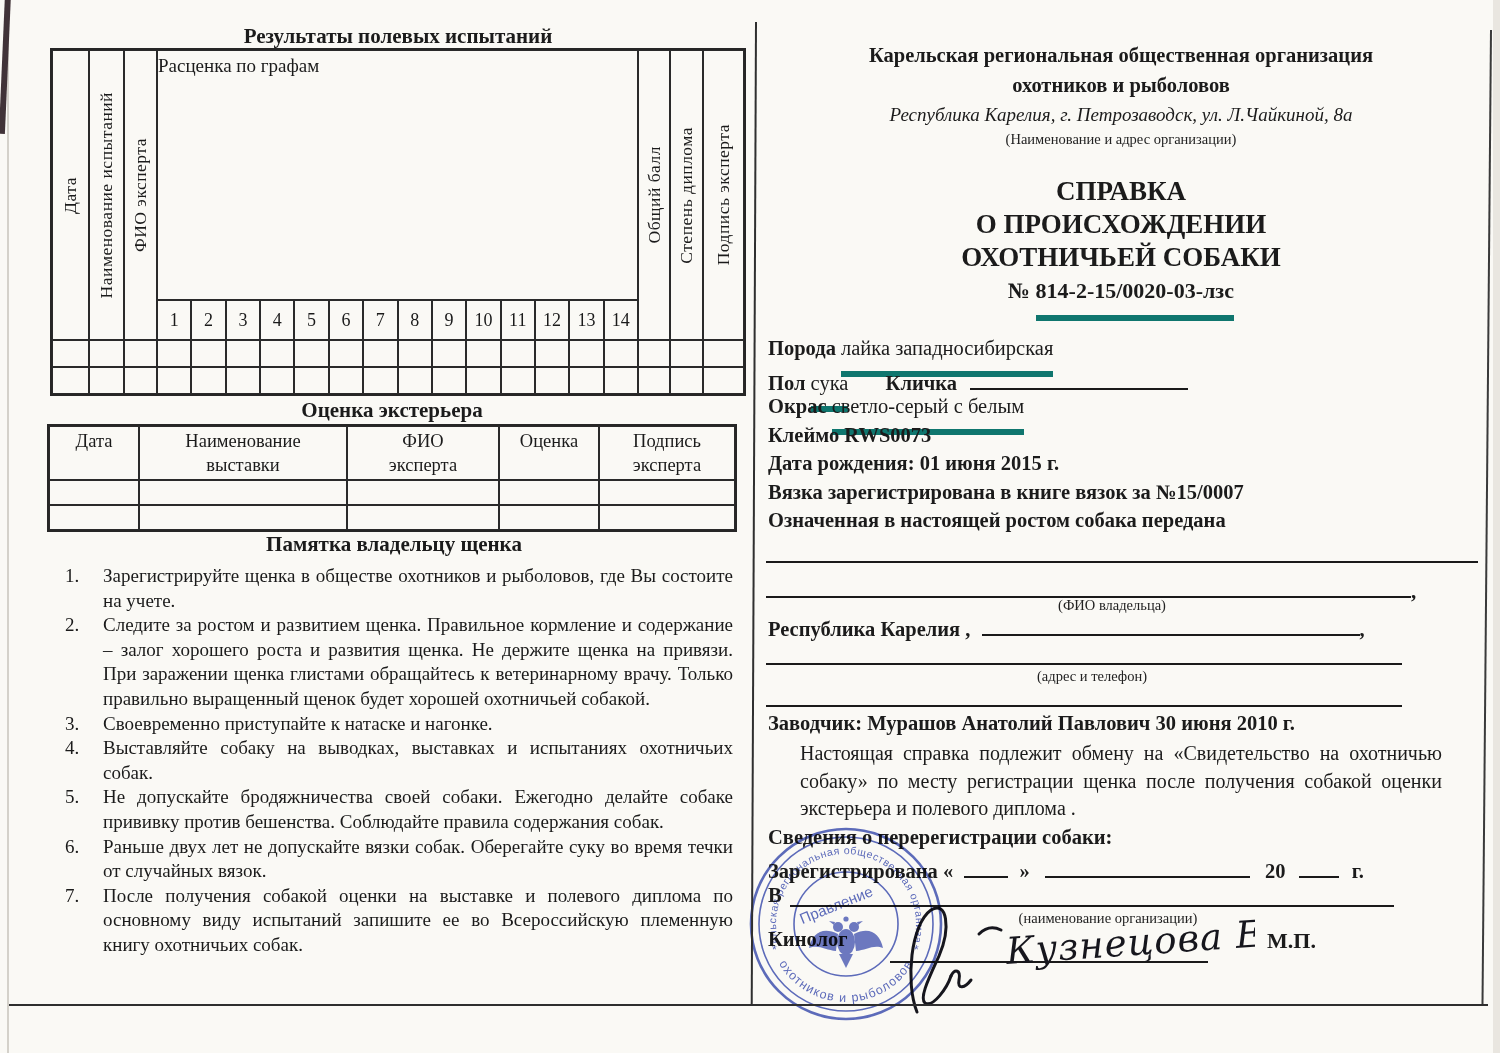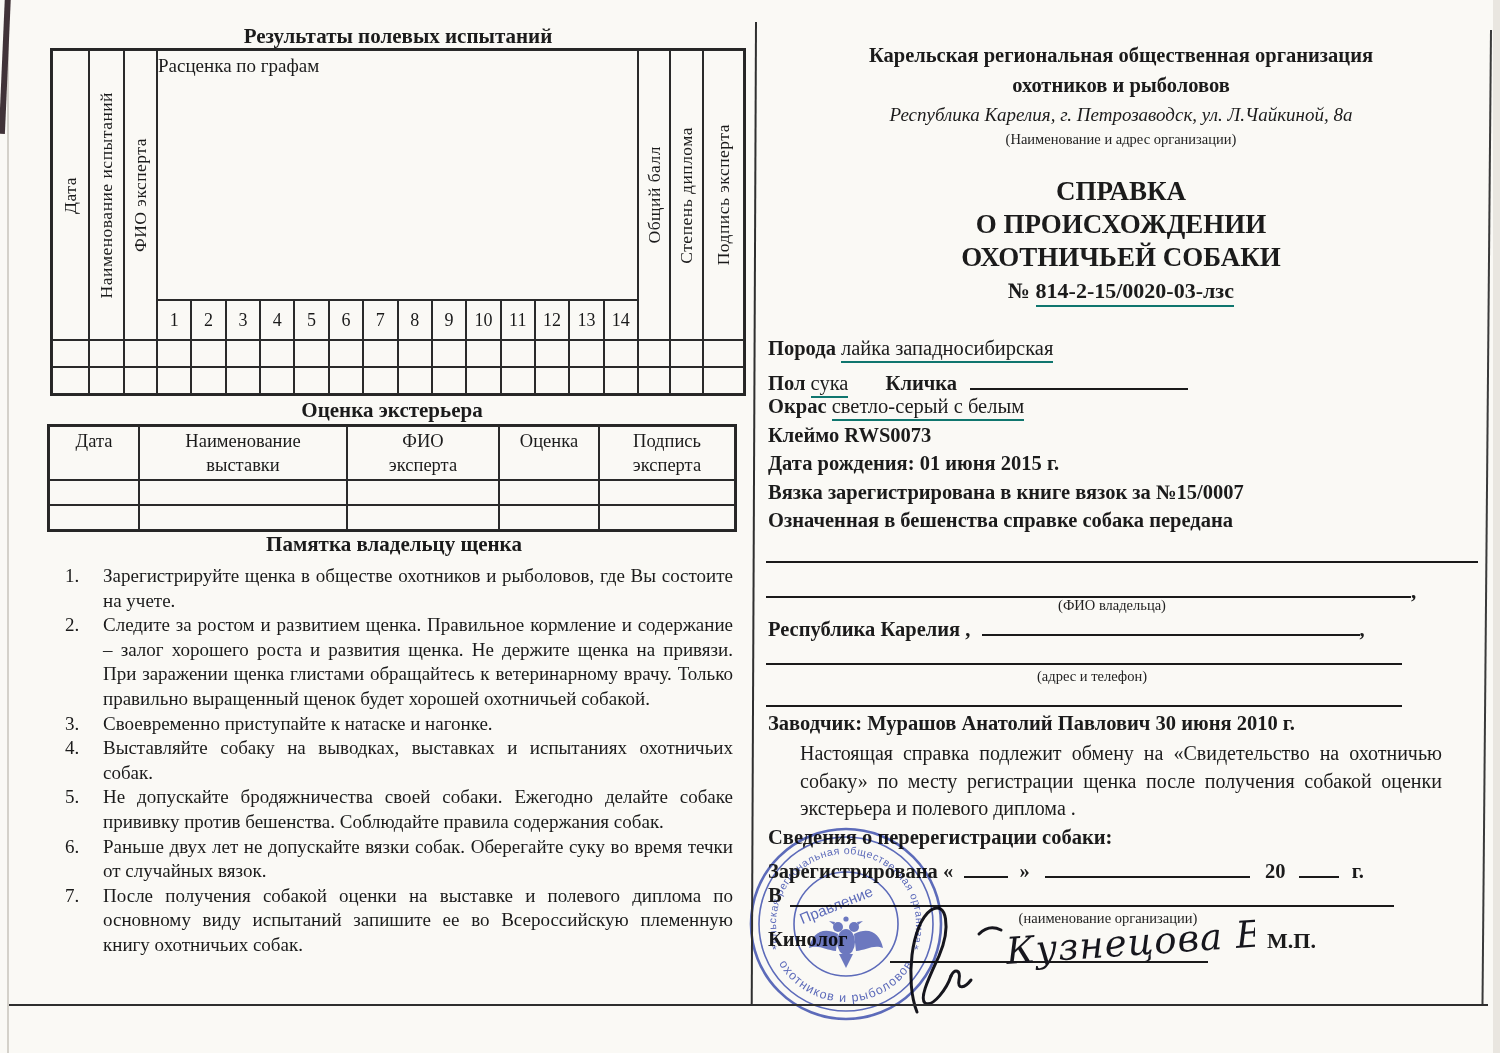--- a/index.html
+++ b/index.html
@@ -12,21 +12,21 @@
   .abs{position:absolute;}
   .b{font-weight:bold;}
   .i{font-style:italic;}
   .ctr{text-align:center;}
   .just{text-align:justify;}
   .cap{font-size:14.5px;color:#222;}
   
   .ln{position:absolute;background:#1a1a1a;height:2px;}
   
   .blank{display:inline-block;border-bottom:2px solid #1a1a1a;height:1.05em;vertical-align:baseline;}
-  .u2{border-bottom:2px solid #0f766e;padding-bottom:2px;}
+  .u2{border-bottom:6px solid #0f766e;padding-bottom:12px;}
   
   .t1{
     position:absolute;left:50px;top:48px;width:696px;height:348px;
     display:grid;box-sizing:border-box;
     grid-template-columns:37px 35px 33px repeat(14,1fr) 32px 33px 41px;
     grid-template-rows:250px 40px 27px 27px;
     border:2px solid #262626;background:transparent;
   }
   .t1>div{border:1px solid #2a2a2a;box-sizing:border-box;}
   .vcell{display:flex;align-items:center;justify-content:center;overflow:hidden;}
@@ -239,21 +239,21 @@
   <div class="line fs21" style="top:395px;">
     <span class="b">Окрас</span>
     <span class="u2">светло-серый с белым</span>
   </div>
   <div class="line fs21" style="top:424px;">
     <span class="b">Клеймо</span>
     <span class="b">RWS0073</span>
   </div>
   <div class="line fs21 b" style="top:452px;">Дата рождения: 01 июня 2015 г.</div>
   <div class="line fs21 b" style="top:481px;">Вязка зарегистрирована в книге вязок за №15/0007</div>
-  <div class="line fs21 b" style="top:509px;">Означенная в бешенства справке собака передана</div>
+  <div class="line fs21 b" style="top:509px;">Означенная в настоящей ростом собака передана</div>
 
   <div class="ln" style="left:4px;top:561px;width:712px;"></div>
   <div class="abs" style="left:4px;top:574px;width:660px;font-size:21px;">
     <span class="blank" style="width:645px;"></span><span class="b">,</span>
   </div>
   <div class="abs ctr cap" style="left:0;top:597px;width:700px;">(ФИО владельца)</div>
 
   <div class="line fs21" style="top:612px;">
     <span class="b">Республика Карелия ,</span>
     <span class="blank" style="width:378px;margin-left:6px;"></span><span class="b">,</span>

